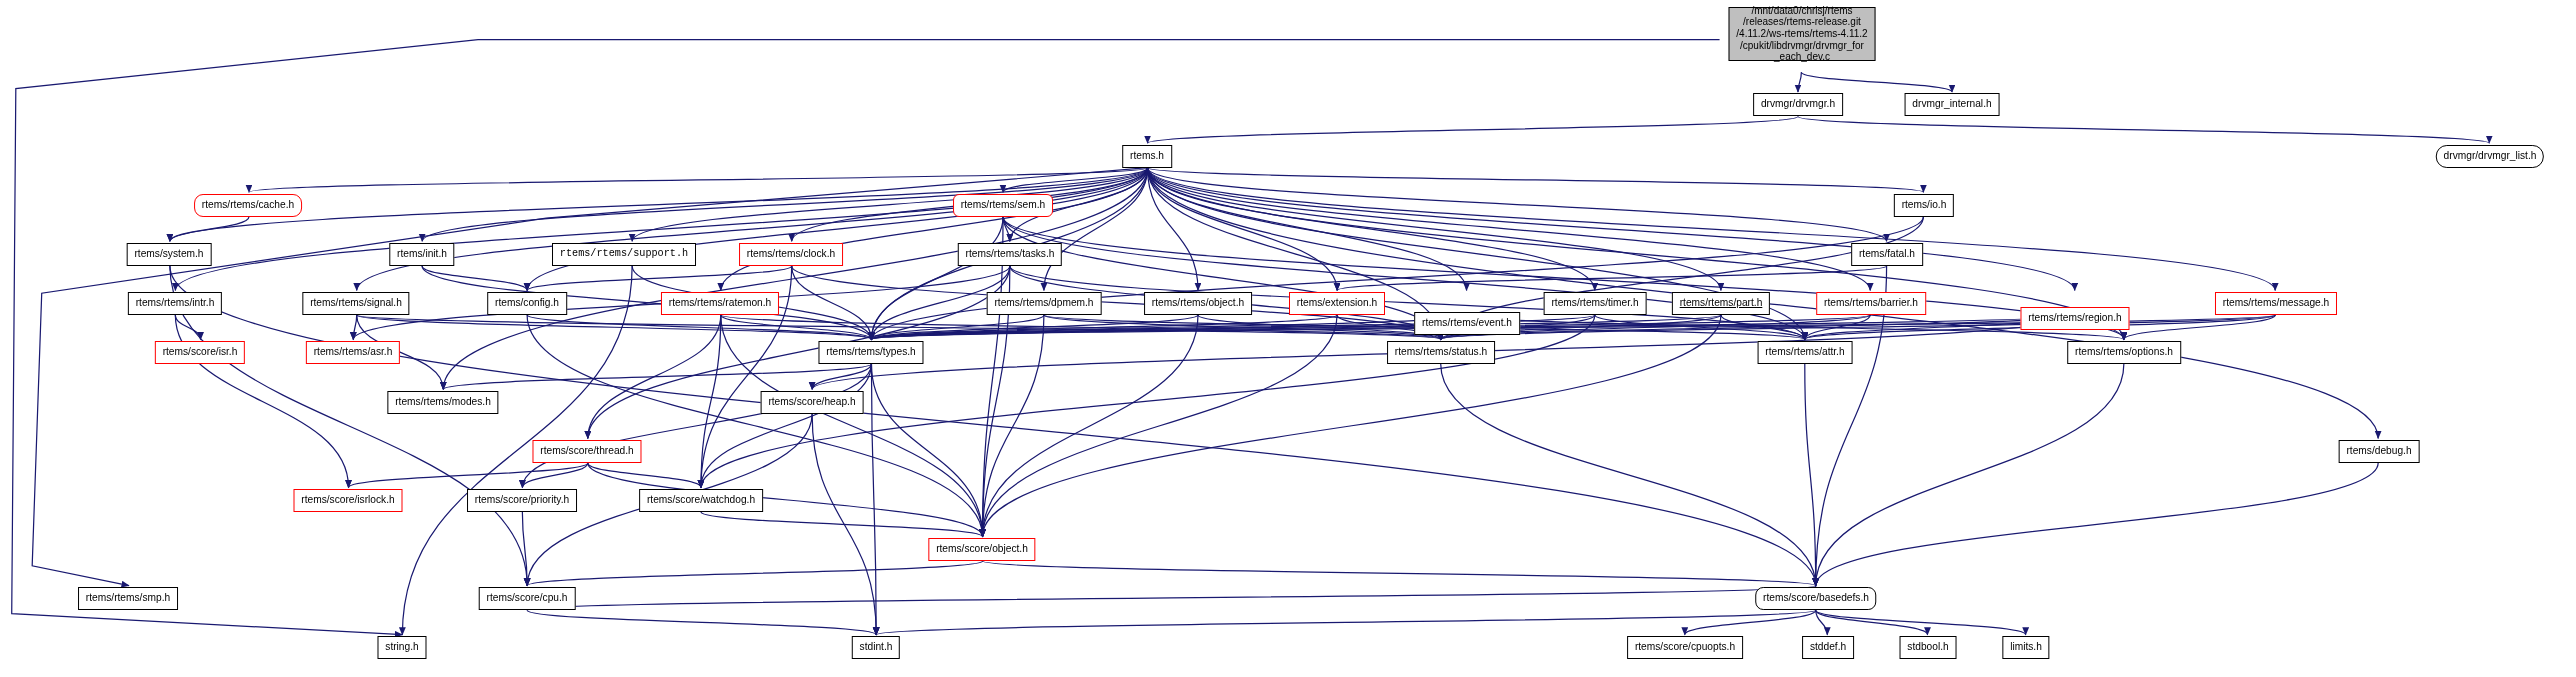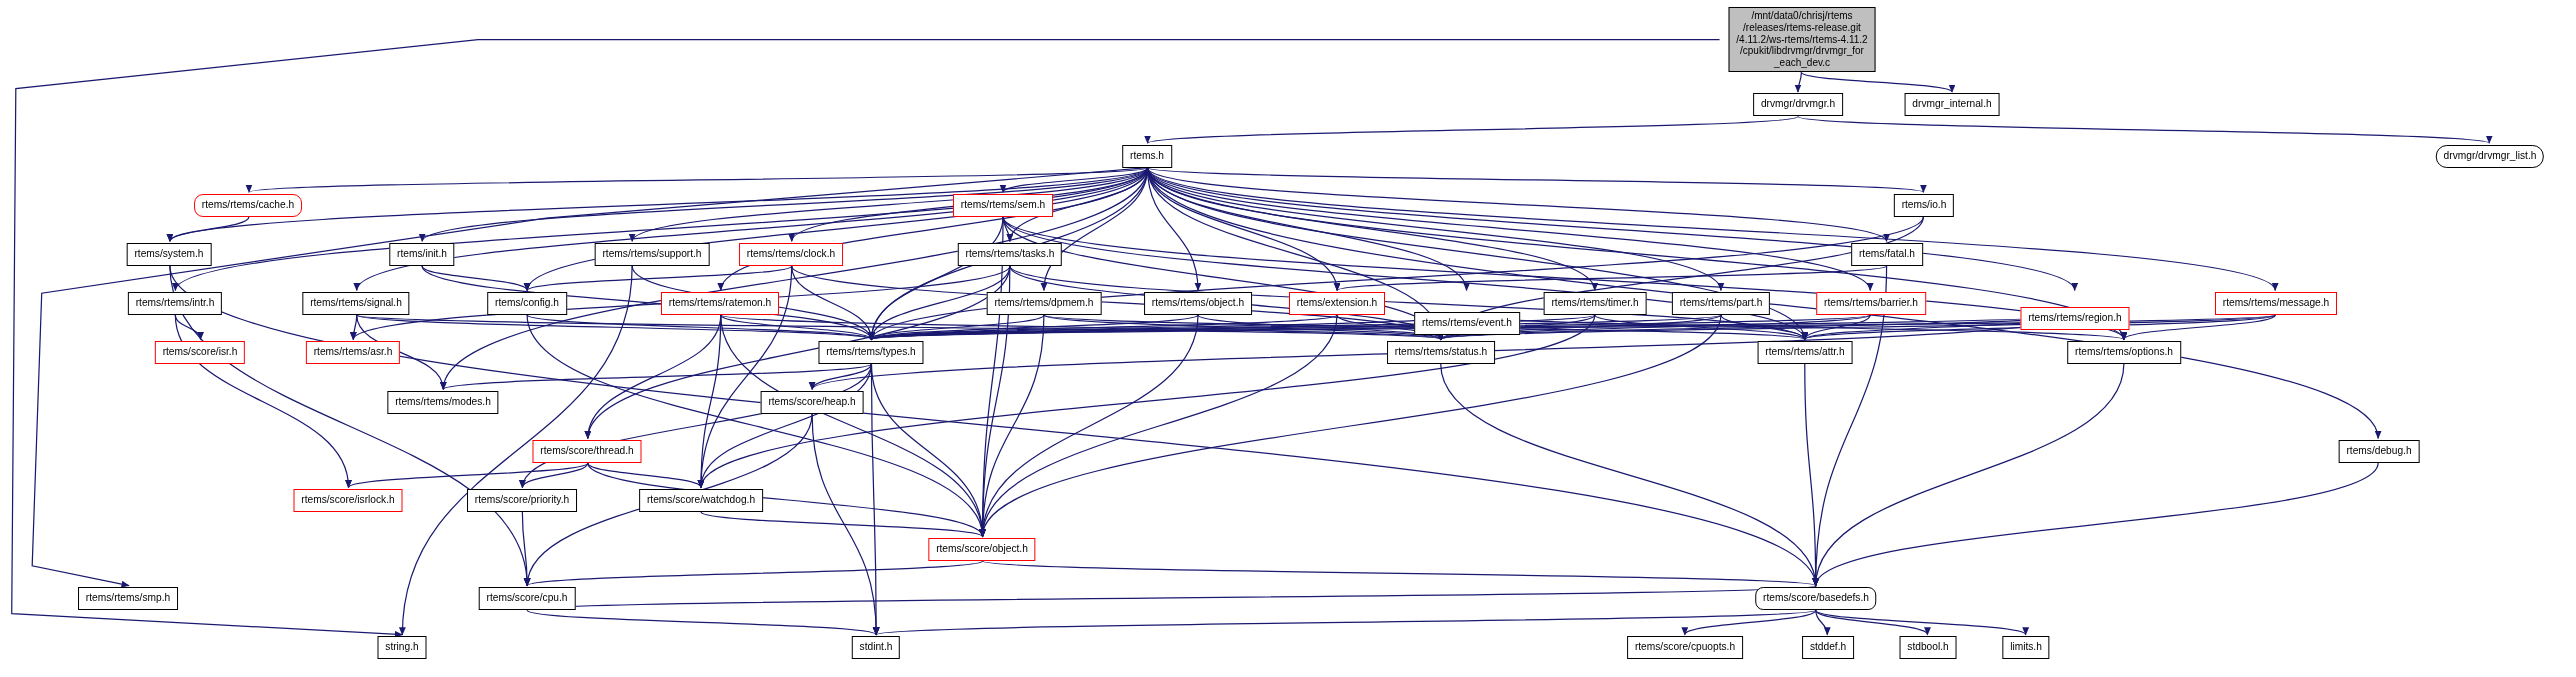--- a/index.html
+++ b/index.html
@@ -5,21 +5,21 @@
   html,body{margin:0;padding:0;background:#ffffff;}
   #canvas{position:relative;width:2576px;height:677px;background:#ffffff;
           font-family:"Liberation Sans","DejaVu Sans",sans-serif;overflow:hidden;}
   #edges{position:absolute;left:0;top:0;width:2576px;height:677px;}
   .edge{fill:none;stroke:#191970;stroke-width:1.8px;}
   .node{position:absolute;transform:translateX(-50%);box-sizing:border-box;
         height:23px;line-height:20.5px;padding:0 6.8px;border:1.1px solid #000000;
         background:#ffffff;color:#000000;font-size:10.2px;white-space:nowrap;
         text-align:center;z-index:2;}
   .node.truncated{border-color:#ff0000;}
-  .node.main{height:65px;background:#bfbfbf;white-space:pre-line;line-height:11.6px;
+  .node.main{height:54px;background:#bfbfbf;white-space:pre-line;line-height:11.6px;
              display:flex;align-items:center;justify-content:center;font-size:10px;}
 </style>
 </head>
 <body>
 
 <div id="canvas" style="width: 2576px; height: 677px; background: rgb(255, 255, 255);">
   <svg id="edges" xmlns="http://www.w3.org/2000/svg" viewBox="0 0 3776 993" width="2576" height="677">
     <defs>
       <marker id="arrow" markerUnits="userSpaceOnUse" markerWidth="14" markerHeight="12" refX="11" refY="5" orient="auto">
         <path id="arrow-shape" d="M0,0 L12,5 L0,10 z" fill="#191970"></path>
@@ -163,38 +163,38 @@
 <div class="node main" style="left: 1802px; top: 6.8px; background: rgb(191, 191, 191);">/mnt/data0/chrisj/rtems
 /releases/rtems-release.git
 /4.11.2/ws-rtems/rtems-4.11.2
 /cpukit/libdrvmgr/drvmgr_for
 _each_dev.c</div>
     <div class="node normal" style="left: 1798px; top: 93px;">drvmgr/drvmgr.h</div>
     <div class="node normal" style="left: 1952px; top: 93px;">drvmgr_internal.h</div>
     <div class="node normal" style="left: 1147px; top: 145px;">rtems.h</div>
     <div class="node normal" style="left: 2490px; top: 145px; border-radius: 11px;">drvmgr/drvmgr_list.h</div>
     <div class="node truncated" style="left: 248px; top: 194px; border-color: rgb(255, 0, 0); border-radius: 9px;">rtems/rtems/cache.h</div>
-    <div class="node truncated" style="left: 1003px; top: 194px; border-color: rgb(255, 0, 0);">rtems/rtems/sem.h</div>
+    <div class="node truncated" style="left: 1003px; top: 194px; border-color: rgb(255, 0, 0); border-radius: 6px;">rtems/rtems/sem.h</div>
     <div class="node normal" style="left: 1924px; top: 194px;">rtems/io.h</div>
     <div class="node normal" style="left: 169px; top: 243px;">rtems/system.h</div>
     <div class="node normal" style="left: 422px; top: 243px;">rtems/init.h</div>
-    <div class="node normal" style="left: 652px; top: 243px;">rtems/rtems/support.h</div>
+    <div class="node normal" style="left: 624px; top: 243px; font-family: Liberation Mono, monospace;">rtems/rtems/support.h</div>
     <div class="node truncated" style="left: 791px; top: 243px; border-color: rgb(255, 0, 0);">rtems/rtems/clock.h</div>
     <div class="node normal" style="left: 1010px; top: 243px;">rtems/rtems/tasks.h</div>
     <div class="node normal" style="left: 1887px; top: 243px;">rtems/fatal.h</div>
     <div class="node normal" style="left: 175px; top: 292px;">rtems/rtems/intr.h</div>
     <div class="node normal" style="left: 356px; top: 292px;">rtems/rtems/signal.h</div>
     <div class="node normal" style="left: 527px; top: 292px;">rtems/config.h</div>
     <div class="node truncated" style="left: 720px; top: 292px; border-color: rgb(255, 0, 0);">rtems/rtems/ratemon.h</div>
     <div class="node normal" style="left: 1044px; top: 292px;">rtems/rtems/dpmem.h</div>
     <div class="node normal" style="left: 1198px; top: 292px;">rtems/rtems/object.h</div>
     <div class="node truncated" style="left: 1337px; top: 292px; border-color: rgb(255, 0, 0);">rtems/extension.h</div>
     <div class="node normal" style="left: 1467px; top: 292px; margin-top: 20px;">rtems/rtems/event.h</div>
     <div class="node normal" style="left: 1595px; top: 292px;">rtems/rtems/timer.h</div>
-    <div class="node normal" style="left: 1721px; top: 292px;">rtems/rtems/part.h</div>
+    <div class="node normal" style="left: 1721px; top: 292px; text-decoration: underline;">rtems/rtems/part.h</div>
     <div class="node truncated" style="left: 1871px; top: 292px; border-color: rgb(255, 0, 0);">rtems/rtems/barrier.h</div>
     <div class="node truncated" style="left: 2075px; top: 292px; border-color: rgb(255, 0, 0); margin-top: 15px;">rtems/rtems/region.h</div>
     <div class="node truncated" style="left: 2276px; top: 292px; border-color: rgb(255, 0, 0);">rtems/rtems/message.h</div>
     <div class="node truncated" style="left: 200px; top: 341px; border-color: rgb(255, 0, 0);">rtems/score/isr.h</div>
     <div class="node truncated" style="left: 353px; top: 341px; border-color: rgb(255, 0, 0);">rtems/rtems/asr.h</div>
     <div class="node normal" style="left: 871px; top: 341px;">rtems/rtems/types.h</div>
     <div class="node normal" style="left: 1441px; top: 341px;">rtems/rtems/status.h</div>
     <div class="node normal" style="left: 1805px; top: 341px;">rtems/rtems/attr.h</div>
     <div class="node normal" style="left: 2124px; top: 341px;">rtems/rtems/options.h</div>
     <div class="node normal" style="left: 443px; top: 391px;">rtems/rtems/modes.h</div>

